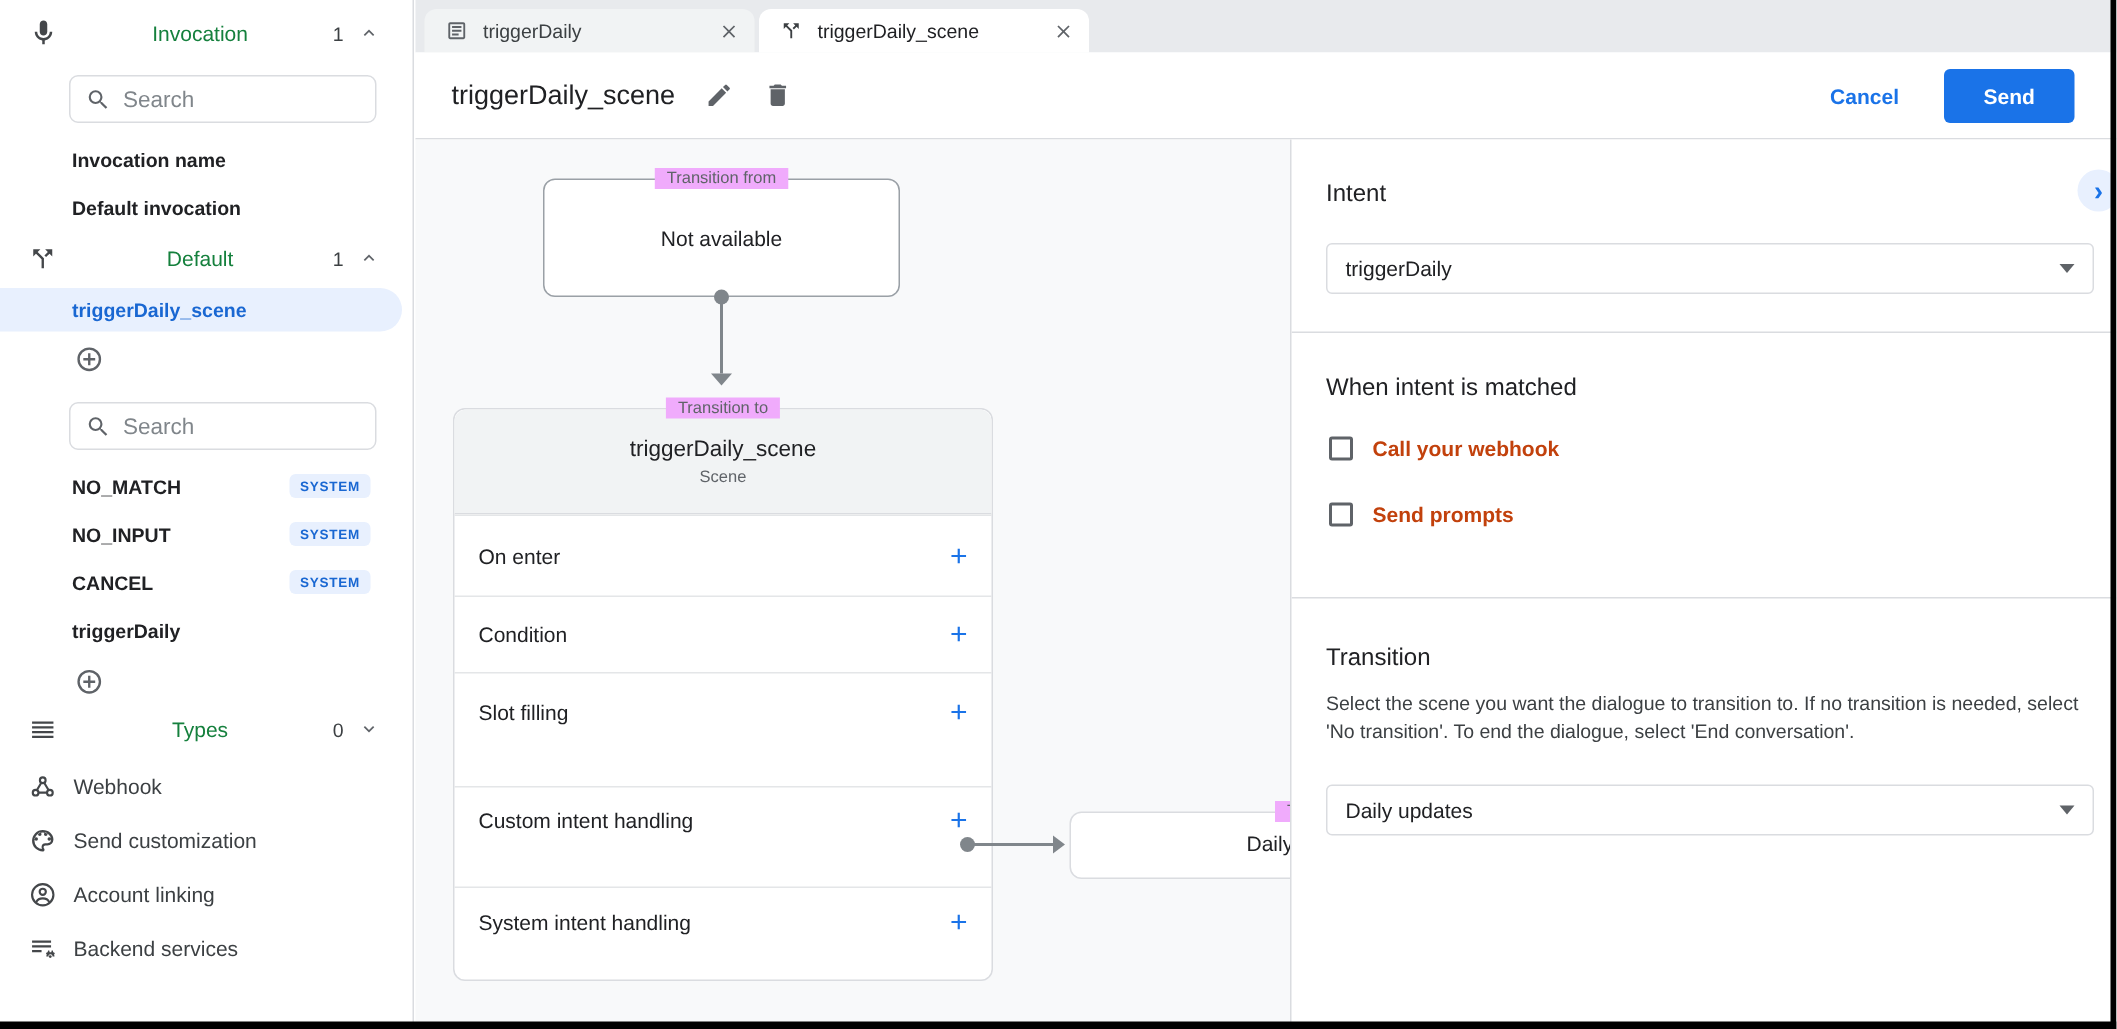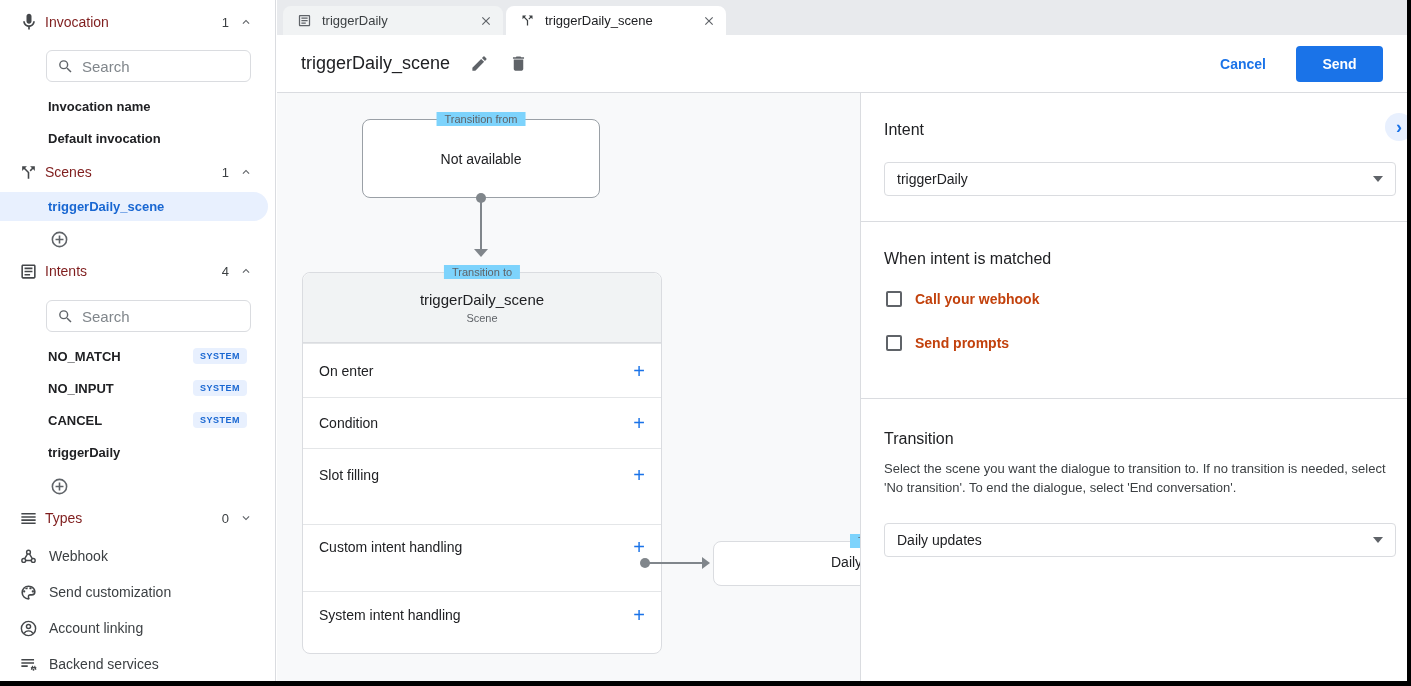--- a/index.html
+++ b/index.html
@@ -5,21 +5,21 @@
   * { box-sizing: border-box; margin: 0; padding: 0; }
   html,body { width:1411px; height:686px; overflow:hidden; background:#fff;
     font-family:"Liberation Sans", sans-serif; color:#202124; }
   .app { position:relative; width:1411px; height:686px; background:#fff; }
 
   
   .sidebar { position:absolute; left:0; top:0; bottom:0; width:276px; background:#fff;
     border-right:1px solid #dadce0; padding-top:8px; overflow:hidden; }
   .side-header { display:flex; align-items:center; height:28px; padding-right:22px; }
   .side-header .s-icon { width:20px; height:20px; margin-left:19px; flex:0 0 auto; display:flex; align-items:center; }
-  .side-header .s-label { margin-left:6px; font-size:14px; color:#7f1d1d; flex:1; }
+  .side-header .s-label { margin-left:6px; font-size:14px; color:#15803d; flex:1;text-align:center; }
   .side-header .s-count { font-size:13px; color:#3c4043; margin-right:10px; }
   .chev { width:14px; height:14px; display:flex; }
   .chev.down svg { transform:rotate(180deg); }
   .searchbox { margin:14px 0 0 46px; width:205px; height:32px; border:1px solid #dadce0;
     border-radius:6px; display:flex; align-items:center; background:#fff; }
   .searchbox svg { margin:0 8px 0 10px; }
   .searchbox input { border:none; outline:none; flex:1; font-size:15px; color:#202124;
     font-family:"Liberation Sans", sans-serif; background:transparent; min-width:0; }
   .searchbox input::placeholder { color:#80868b; }
   .side-item { display:flex; align-items:center; height:32px; padding-left:48px;
@@ -58,21 +58,21 @@
     font-family:"Liberation Sans", sans-serif; }
 
   
   .workspace { position:absolute; left:277px; top:93px; right:0; bottom:0; }
   .canvas { position:absolute; left:0; top:0; width:583px; bottom:0; background:#f8f9fa; overflow:hidden; }
   .panel { position:absolute; left:583px; right:0; top:0; bottom:0; background:#fff;
     border-left:1px solid #dadce0; overflow:hidden; }
 
   
   .node { position:absolute; background:#fff; border-radius:8px; }
-  .legend { position:absolute; top:-8px; left:50%; transform:translateX(-50%); background:#7dd3fc;
+  .legend { position:absolute; top:-8px; left:50%; transform:translateX(-50%); background:#f0abfc;
     padding:0 8px; font-size:11px; color:#5f6368; white-space:nowrap; line-height:14px; }
   .tf-box { left:85px; top:26px; width:238px; height:79px; border:1px solid #9aa0a6;
     display:flex; align-items:center; justify-content:center; font-size:14px; }
   .dot { position:absolute; width:10px; height:10px; border-radius:50%; background:#80868b; }
   .vline { position:absolute; width:2px; background:#80868b; }
   .hline { position:absolute; height:2px; background:#80868b; }
   .arrow-down { position:absolute; width:0; height:0; border-left:7px solid transparent;
     border-right:7px solid transparent; border-top:8px solid #80868b; }
   .arrow-right { position:absolute; width:0; height:0; border-top:6px solid transparent;
     border-bottom:6px solid transparent; border-left:8px solid #80868b; }
@@ -158,53 +158,39 @@
     <div class="side-item">
       <span>Default invocation</span>
     </div>
 
     <div class="side-header mt4">
       <span class="s-icon">
         <svg viewBox="0 0 24 24" width="19" height="19">
             <path fill="#44474a" d="M14 4l2.29 2.29-2.88 2.88 1.42 1.42 2.88-2.88L20 10V4h-6zm-4 0H4v6l2.29-2.29 4.71 4.7V20h2v-8.41l-5.29-5.3L10 4z"></path>
           </svg>
       </span>
-      <span class="s-label">Scenes</span>
+      <span class="s-label">Default</span>
       <span class="s-count">1</span>
       <span class="chev">
         <svg viewBox="0 0 24 24" width="14" height="14">
             <path fill="#5f6368" d="M7.41 15.41 12 10.83l4.59 4.58L18 14l-6-6-6 6z"></path>
           </svg>
       </span>
     </div>
 
     <div class="side-item selected-pill">
       <span>triggerDaily_scene</span>
     </div>
 
     <div class="plus-row">
       <svg viewBox="0 0 24 24" width="19" height="19">
           <path fill="#5f6368" d="M12 2a10 10 0 1 0 0 20 10 10 0 0 0 0-20zm0 18a8 8 0 1 1 0-16 8 8 0 0 1 0 16zm1-13h-2v4H7v2h4v4h2v-4h4v-2h-4V7z"></path>
         </svg>
     </div>
 
-    <div class="side-header mt4">
-      <span class="s-icon">
-        <svg viewBox="0 0 24 24" width="19" height="19">
-            <path fill="#44474a" d="M19 5v14H5V5h14m0-2H5c-1.1 0-2 .9-2 2v14c0 1.1.9 2 2 2h14c1.1 0 2-.9 2-2V5c0-1.1-.9-2-2-2zm-2 4H7v2h10V7zm0 4H7v2h10v-2zm-3 4H7v2h7v-2z"></path>
-          </svg>
-      </span>
-      <span class="s-label">Intents</span>
-      <span class="s-count">4</span>
-      <span class="chev">
-        <svg viewBox="0 0 24 24" width="14" height="14">
-            <path fill="#5f6368" d="M7.41 15.41 12 10.83l4.59 4.58L18 14l-6-6-6 6z"></path>
-          </svg>
-      </span>
-    </div>
 
     <div class="searchbox mt15" style="margin-top:15px;">
       <svg viewBox="0 0 24 24" width="17" height="17">
           <path fill="#5f6368" d="M15.5 14h-.79l-.28-.27A6.47 6.47 0 0 0 16 9.5 6.5 6.5 0 1 0 9.5 16c1.61 0 3.09-.59 4.23-1.57l.27.28v.79l5 4.99L20.49 19l-4.99-5zm-6 0A4.5 4.5 0 1 1 14 9.5 4.49 4.49 0 0 1 9.5 14z"></path>
         </svg>
       <input type="text" placeholder="Search" style="">
     </div>
 
     <div class="side-item mt8">
       <span>NO_MATCH</span>

